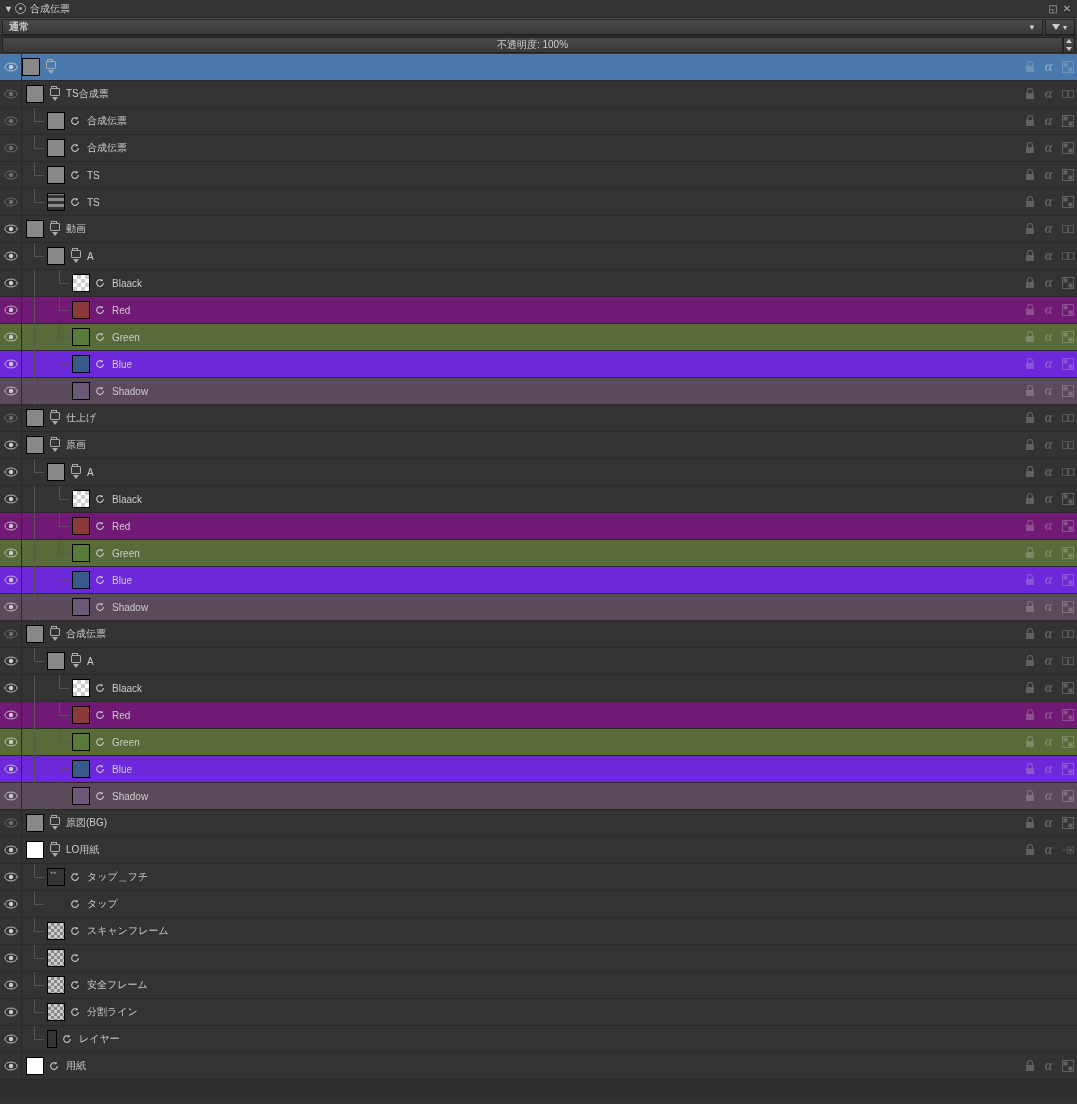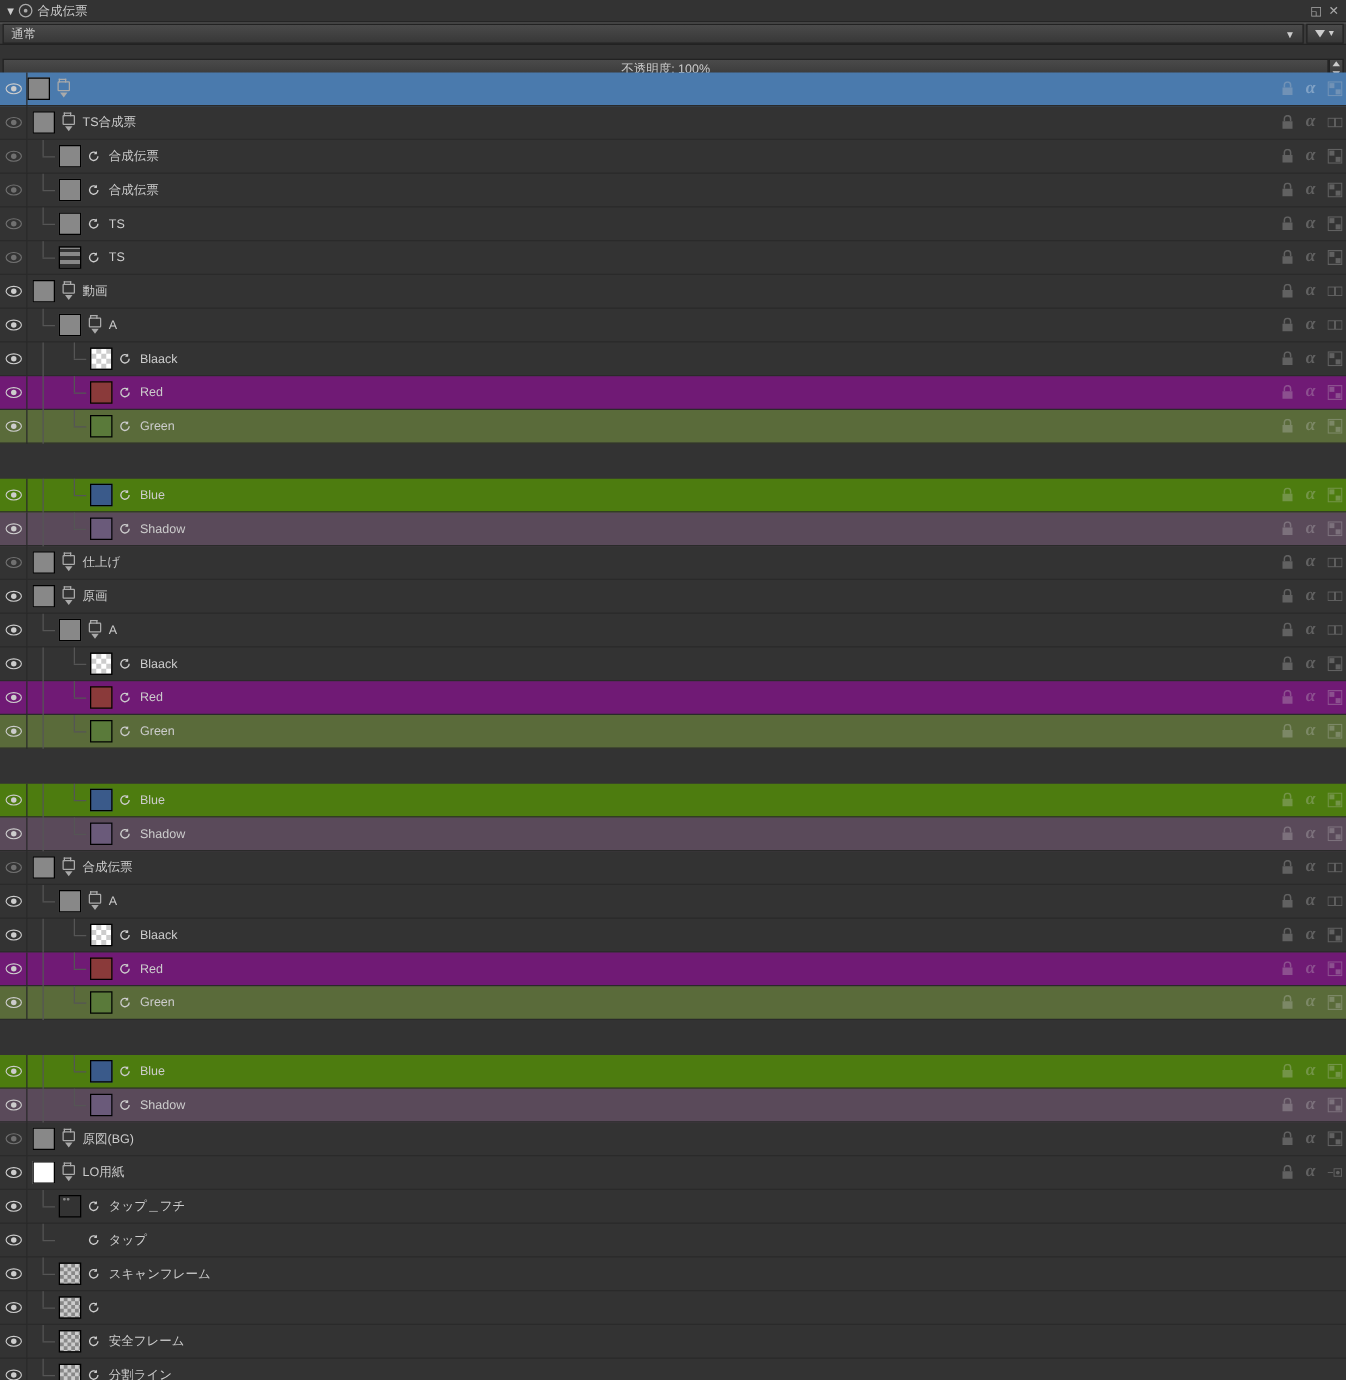--- a/index.html
+++ b/index.html
@@ -6,37 +6,37 @@
 body{background:#333;width:1077px;}
 .panel{background:#333;}
 .titlebar{display:flex;align-items:center;height:18px;background:#333;padding:0 4px;border-bottom:1px solid #222;}
 .titlebar .tri{font-size:9px;margin-right:2px;}
 .titlebar .circ{width:11px;height:11px;border:1px solid #aaa;border-radius:50%;display:inline-flex;align-items:center;justify-content:center;margin-right:4px;}
 .titlebar .circ::after{content:'';width:3px;height:3px;background:#aaa;border-radius:50%;}
 .titlebar .title{flex:1;}
 .titlebar .wctl{display:flex;gap:2px;}
 .titlebar .wbtn{width:12px;height:12px;display:flex;align-items:center;justify-content:center;font-size:10px;color:#aaa;cursor:pointer;}
 .moderow{display:flex;align-items:center;height:18px;background:#3a3a3a;border-top:1px solid #555;border-bottom:1px solid #222;}
-.modebox{flex:1;height:16px;background:linear-gradient(#4a4a4a,#383838);border:1px solid #222;margin:0 2px;display:flex;align-items:center;padding:0 6px;}
+.modebox{flex:1;height:16px;background:linear-gradient(#4a4a4a,#383838);border:1px solid #222;margin:0 2px;display:flex;align-items:center;padding:0 6px;font-weight:bold;}
 .modebox .arr{margin-left:auto;font-size:8px;}
 .fbtn{width:30px;height:16px;background:linear-gradient(#4a4a4a,#383838);border:1px solid #222;margin-right:2px;display:flex;align-items:center;justify-content:center;gap:2px;}
 .funnel{width:0;height:0;border-left:4px solid transparent;border-right:4px solid transparent;border-top:6px solid #ccc;}
-.oprow{display:flex;height:18px;background:#333;padding:11px 2px;}
+.oprow{display:flex;height:18px;background:#333;padding:1px 2px;}
 .opbar{flex:1;height:16px;background:linear-gradient(#4a4a4a,#383838);border:1px solid #222;display:flex;align-items:center;justify-content:center;position:relative;}
 .opbtn{width:12px;height:16px;background:linear-gradient(#4a4a4a,#383838);border:1px solid #222;display:flex;flex-direction:column;justify-content:space-between;padding:1px 0;}
 .opbtn span{width:0;height:0;margin:0 auto;}
 .opbtn .up{border-left:3px solid transparent;border-right:3px solid transparent;border-bottom:4px solid #ccc;}
 .opbtn .dn{border-left:3px solid transparent;border-right:3px solid transparent;border-top:4px solid #ccc;}
 .layers{}
 .row{display:flex;align-items:center;height:27px;border-bottom:1px solid #2a2a2a;position:relative;}
 .row.sel{background:#4a7aad;}
 .row.sel *{color:#fff;}
 .row.red{background:#701a75;}
 .row.green{background:#5a6b3a;}
-.row.blue{background:#4d7c0f;margin-top:28px;}
+.row.blue{background:#6d28d9;}
 .row.shadow{background:#5a4a5a;}
 .eye{width:22px;height:27px;display:flex;align-items:center;justify-content:center;border-right:1px solid #2a2a2a;cursor:pointer;}
 .eye svg{width:14px;height:14px;}
 .eye.dim svg{opacity:0.4;}
 .ind{width:25px;height:27px;position:relative;}
 .ind.line::before{content:'';position:absolute;left:12px;top:0;bottom:0;width:1px;background:#555;}
 .ind.el::before{content:'';position:absolute;left:12px;top:0;height:13px;width:1px;background:#555;}
 .ind.el::after{content:'';position:absolute;left:12px;top:13px;width:10px;height:1px;background:#555;}
 .thumb{width:18px;height:18px;border:1px solid #000;margin-right:4px;flex-shrink:0;}
 .thumb.blank{background:#888;}

